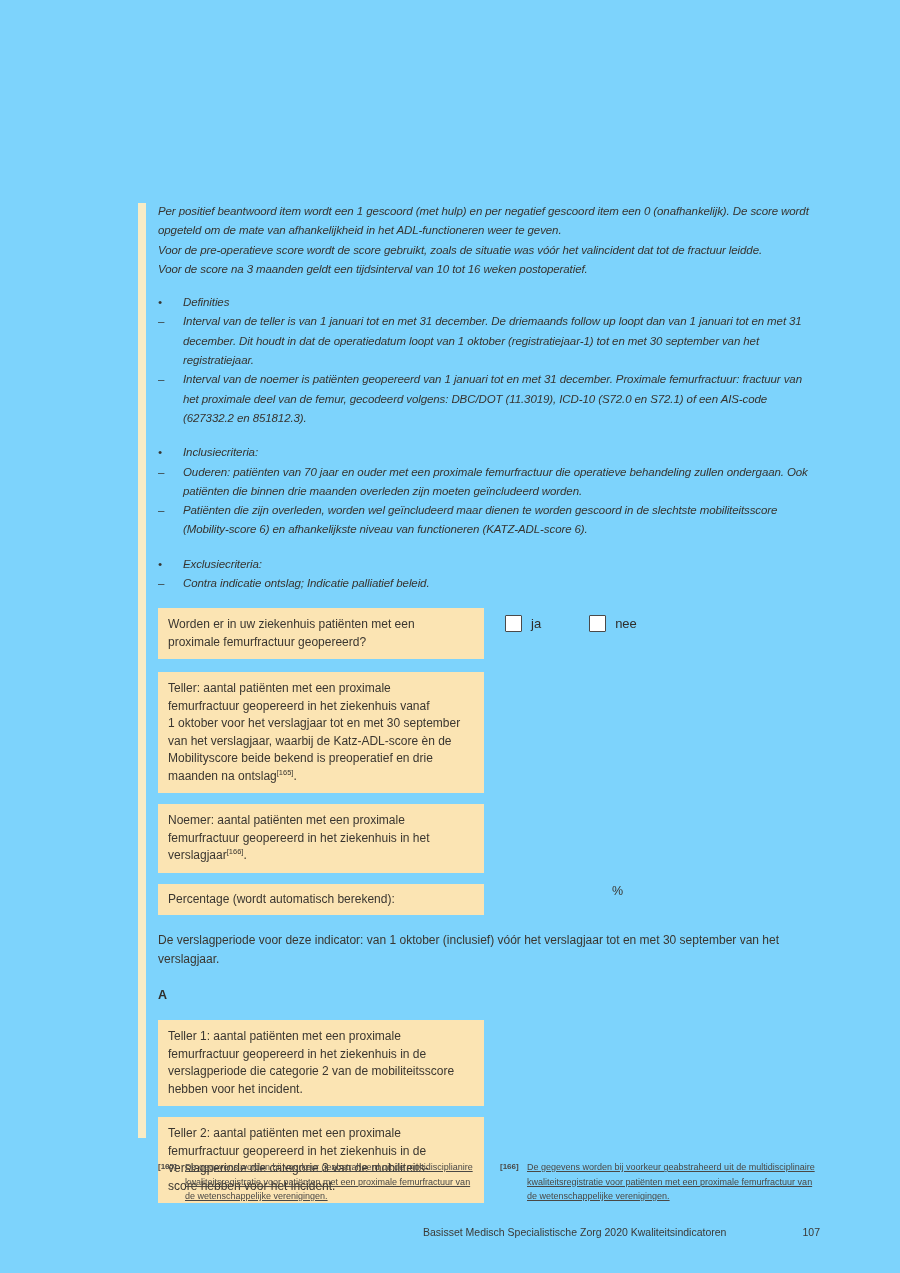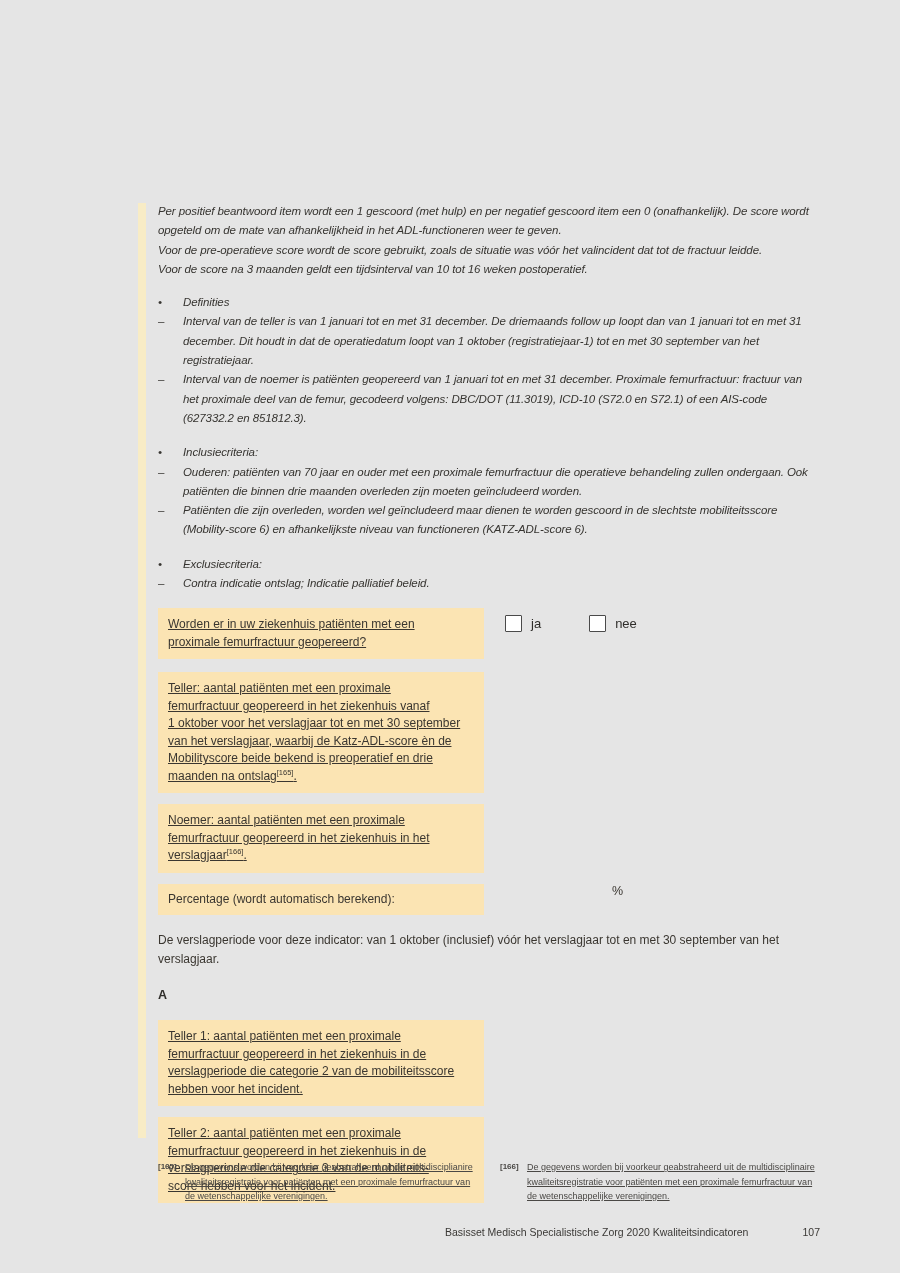--- a/index.html
+++ b/index.html
@@ -1,28 +1,28 @@
 <!DOCTYPE html>
 <html><head>
 <meta charset="utf-8">
 <style>
   html,body{margin:0;padding:0;background:#ffffff;}
-  .page{position:relative;width:900px;height:1273px;background:#e5e5e5;overflow:hidden;
+  .page{position:relative;width:900px;height:1273px;background:#7dd3fc;overflow:hidden;
         font-family:"Liberation Sans","DejaVu Sans",sans-serif;color:#363430;}
   .left-bar{position:absolute;left:138px;top:203px;width:8px;height:935px;background:#f8ecc6;}
   .content{position:absolute;left:158px;top:202px;width:662px;}
 
   .intro{font-style:italic;font-size:11.5px;letter-spacing:-0.1px;line-height:19.3px;margin:0 0 14px 0;}
 
   .list-section{margin:0 0 15px 0;font-style:italic;font-size:11.5px;letter-spacing:-0.1px;line-height:19.3px;}
   .li{display:flex;align-items:flex-start;}
   .li .marker{flex:0 0 25px;}
   .li .li-text{flex:1 1 auto;font-style:italic;}
 
-  .tanbox{background:#fbe4b3;width:306px;padding:8px 10px;font-size:12px;line-height:17.5px;color:#3a3630;text-decoration:underline;}
+  .tanbox{background:#fbe4b3;width:306px;padding:8px 10px;font-size:12px;line-height:17.5px;color:#3a3630;}
   .pre{white-space:pre-line;}
 
   .question-row{display:flex;align-items:flex-start;margin:6px 0 13px 0;}
   .checkbox-group{display:flex;align-items:flex-start;margin-left:21px;padding-top:7px;}
   .cb-option{display:flex;align-items:center;}
   .cb-option.first{margin-right:48px;}
   .checkbox{width:15px;height:15px;border:1.3px solid #4a4a4a;background:#ffffff;border-radius:1px;}
   .cb-label{margin-left:9px;font-size:13px;color:#2f2d2a;}
 
   .box-block{margin:0 0 11px 0;}
@@ -39,21 +39,21 @@
 
   .footnotes{position:absolute;left:158px;top:1160px;width:664px;display:flex;}
   .footnote{display:flex;font-size:9px;line-height:14.5px;color:#4a4845;}
   .footnote.left{width:322px;margin-right:20px;}
   .footnote.right{width:322px;}
   .fn-marker{flex:0 0 27px;font-weight:bold;font-size:8px;}
   .fn-text{flex:1 1 auto;text-decoration:underline;}
 
   .footer{position:absolute;left:158px;top:1226px;width:662px;display:flex;justify-content:flex-end;
           font-size:10.5px;color:#3b3936;}
-  .footer .footer-title{margin-right:54px;}
+  .footer .footer-title{margin-right:76px;}
 </style>
 </head>
 <body>
 
 <div class="page">
   <div class="left-bar"></div>
 
   <div class="content">
 
     <p class="intro pre">Per positief beantwoord item wordt een 1 gescoord (met hulp) en per negatief gescoord item een 0 (onafhankelijk). De score wordt opgeteld om de mate van afhankelijkheid in het ADL-functioneren weer te geven.

